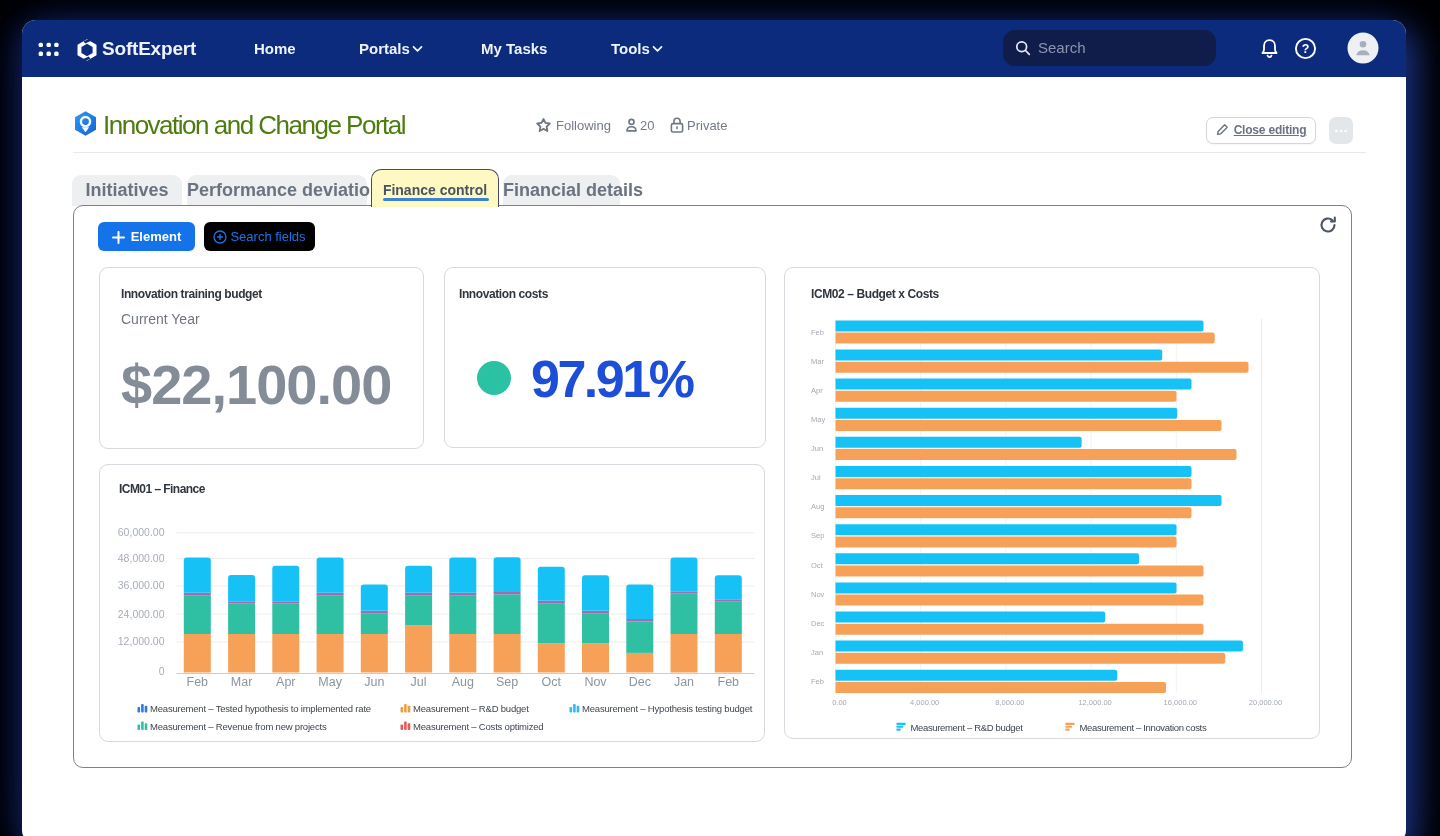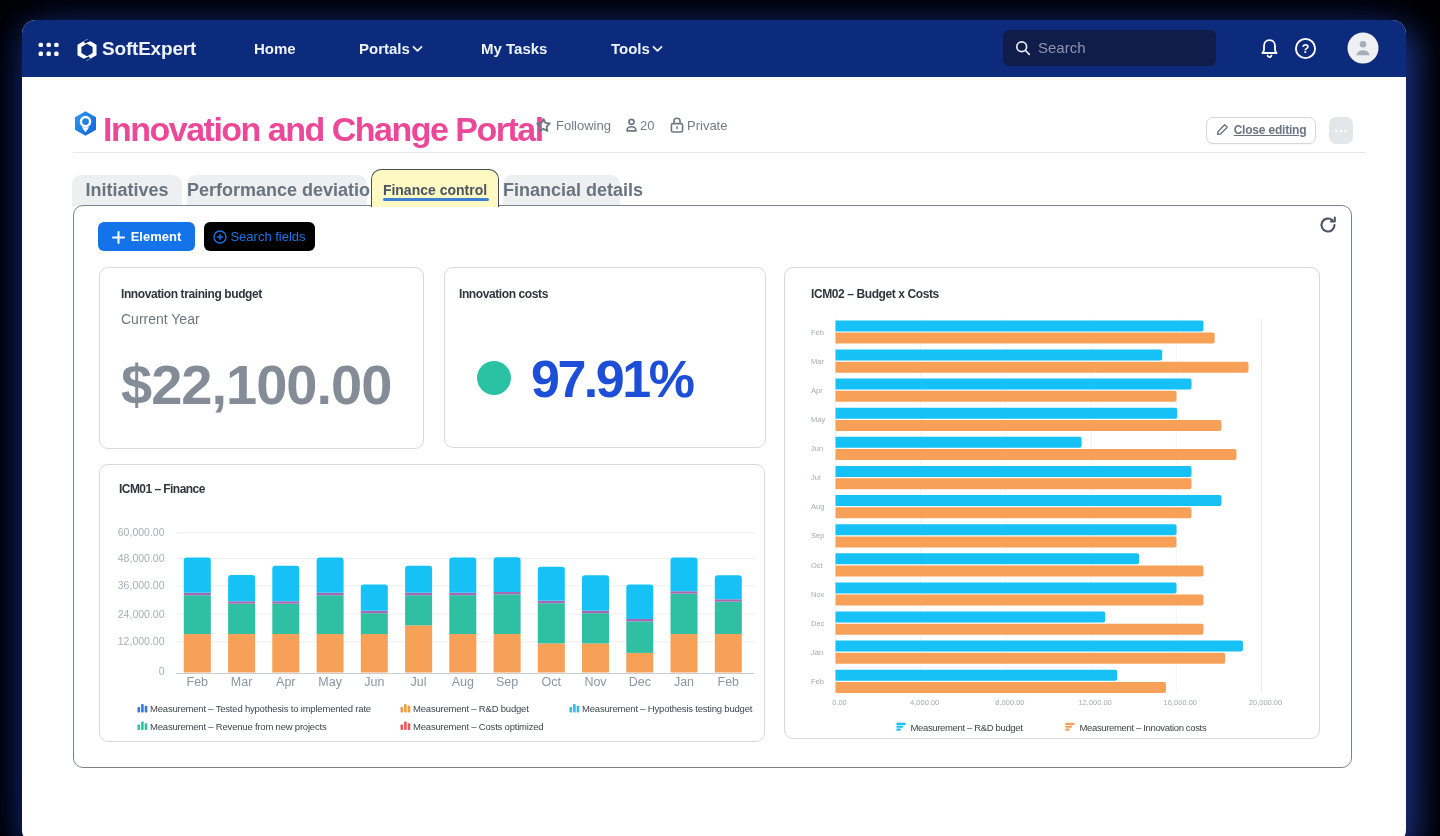--- a/index.html
+++ b/index.html
@@ -7,24 +7,24 @@
     font-family:"Liberation Sans", sans-serif; }
   .abs { position:absolute; }
   .win { position:absolute; left:22px; top:20px; width:1384px; height:824px;
     background:#fff; border-radius:14px;
     box-shadow:10px 12px 30px rgba(26,48,124,.95), 0 0 58px rgba(17,34,102,.6), -8px 4px 26px rgba(17,34,102,.38); }
   .nav { position:absolute; left:0; top:0; width:1384px; height:57px;
     background:#0d2b7c; border-radius:14px 14px 0 0; }
   .navlink { position:absolute; top:0; height:57px; line-height:57px;
     color:#eef2fb; font-size:15px; font-weight:600; white-space:nowrap; }
   .search { position:absolute; left:981px; top:10px; width:213px; height:36px;
-    background:#101d4b; border-radius:6px;padding-left:32px; }
+    background:#101d4b; border-radius:12px;padding-left:32px; }
   .search span { position:absolute; left:35px; top:9px; font-size:15px; color:#8c95b0; }
-  h1 { position:absolute; left:81px; top:90px; font-size:34px; font-weight:700;
-    color:#ec4899; letter-spacing:-1.5px; white-space:nowrap; }
+  h1 { position:absolute; left:81px; top:90px; font-size:26px; font-weight:400;
+    color:#4d7c0f; letter-spacing:-1.5px; white-space:nowrap; }
   .meta { position:absolute; top:98px; font-size:13px; font-weight:500; color:#737b87; white-space:nowrap; }
   .btn-close { position:absolute; left:1184px; top:97px; width:110px; height:27px;
     background:#fff; border:1px solid #d3d6da; border-radius:7px;
     color:#6b7380; font-size:12px; font-weight:700; line-height:25px; text-align:center; letter-spacing:-0.2px;
     box-shadow:0 1px 2px rgba(0,0,0,.04);text-decoration:underline; }
   .btn-dots { position:absolute; left:1307px; top:97px; width:24px; height:27px;
     background:#e4e7ea; border-radius:7px; }
   .divider { position:absolute; left:51px; top:132px; width:1293px; height:1px; background:#e7e9eb; }
   .tab { position:absolute; top:155px; height:31px; background:#edeff1;
     border-radius:9px 9px 0 0; color:#6a7380; font-size:18px; font-weight:700;

